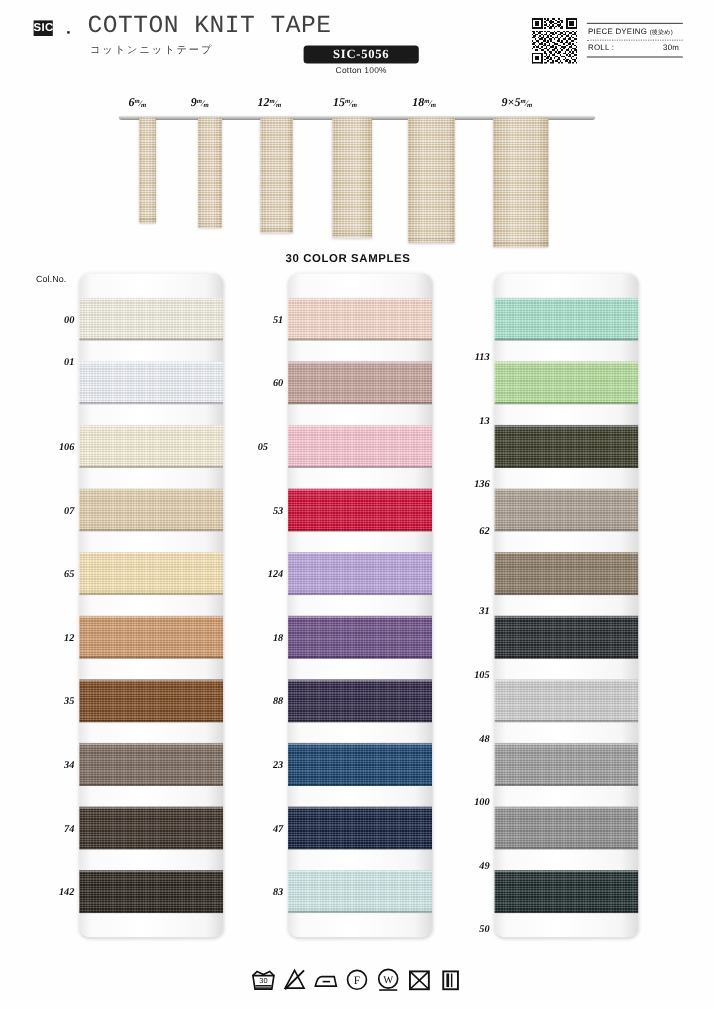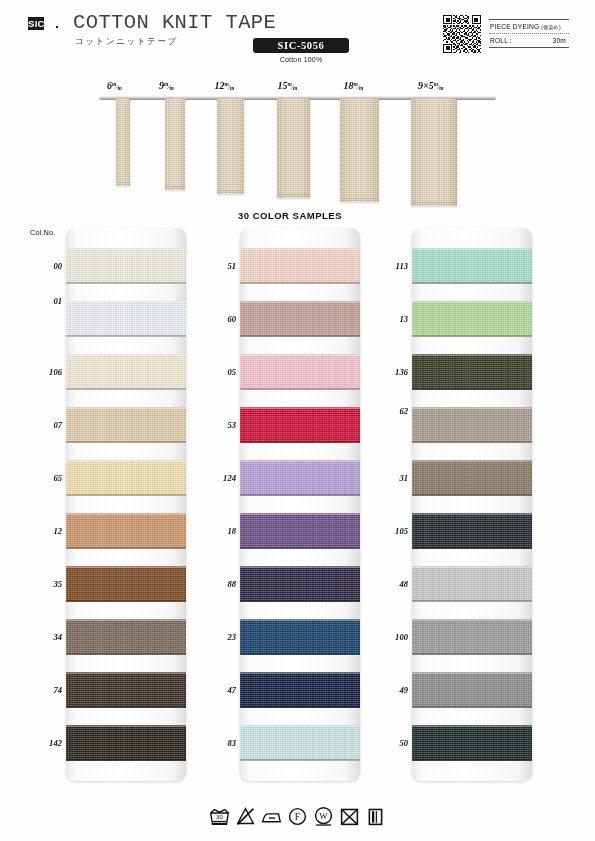--- a/index.html
+++ b/index.html
@@ -234,21 +234,21 @@
     width: 34px;
     text-align: right;
     font-family: "Liberation Serif", serif;
     font-style: italic;
     font-weight: bold;
     font-size: 8.6px;
     color: #111;
   }
   .cnum.c1 { left: 28px; }
   .cnum.c2 { left: 202px; }
-  .cnum.c3 { left: 374px; }
+  .cnum.c3 { left: 374px; margin-top: 31px; }
 
   
   .care {
     position: absolute;
     left: 0; top: 806px;
     width: 595px;
     display: flex;
     justify-content: center;
     align-items: center;
     gap: 5px;
@@ -628,21 +628,21 @@
         <div class="fill" style="background: rgb(197, 164, 155);"></div>
         <div class="topedge"></div>
         <div class="botedge"></div>
       </div>
       <div class="cnum c2" style="top: 314px;">60</div>
       <div class="swatch" style="left: 240px; top: 354px; position: absolute;">
         <div class="fill" style="background: rgb(248, 198, 211);"></div>
         <div class="topedge"></div>
         <div class="botedge"></div>
       </div>
-      <div class="cnum c2" style="top: 367px;">05</div>
+      <div class="cnum c2" style="top: 367px; text-align: center;">05</div>
       <div class="swatch" style="left: 240px; top: 407px; position: absolute;">
         <div class="fill" style="background: rgb(207, 14, 54);"></div>
         <div class="topedge"></div>
         <div class="botedge"></div>
       </div>
       <div class="cnum c2" style="top: 420px;">53</div>
       <div class="swatch" style="left: 240px; top: 460px; position: absolute;">
         <div class="fill" style="background: rgb(185, 163, 220);"></div>
         <div class="topedge"></div>
         <div class="botedge"></div>

